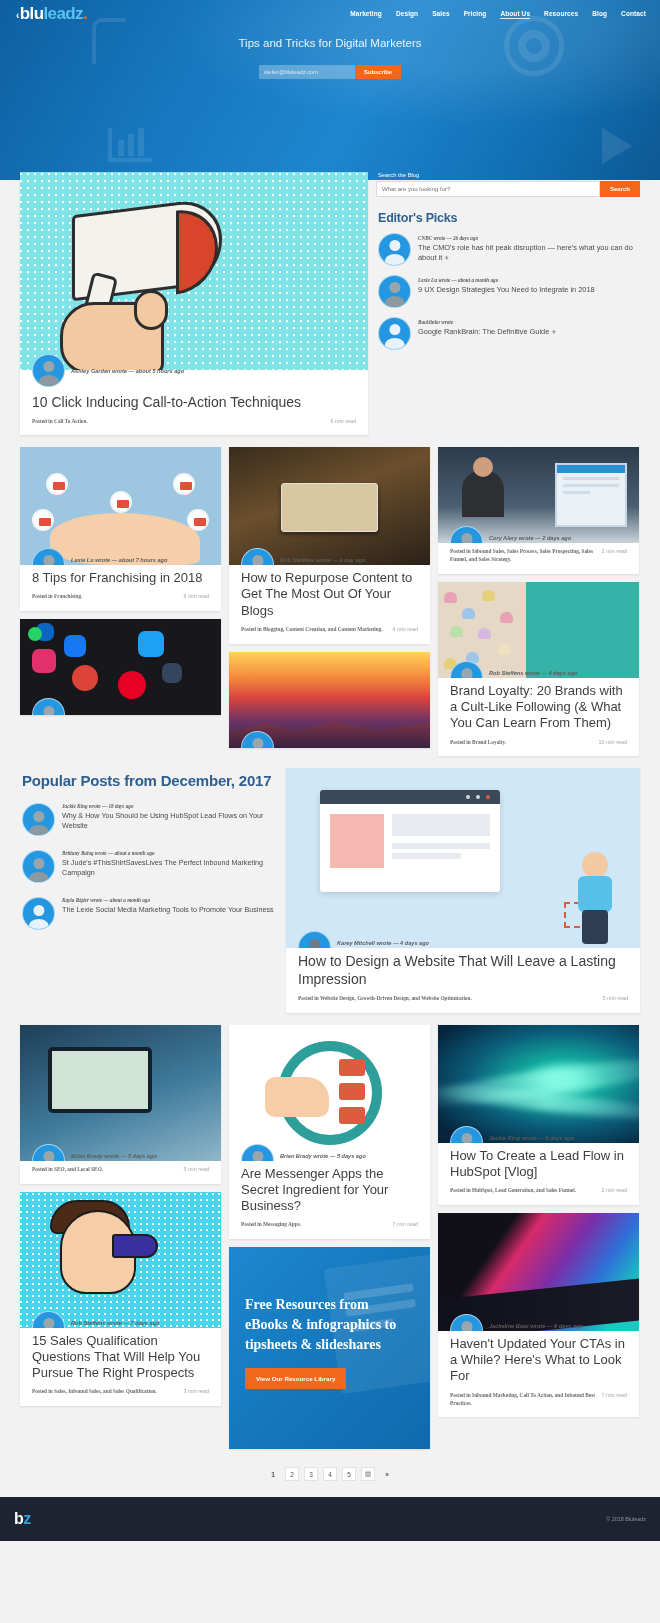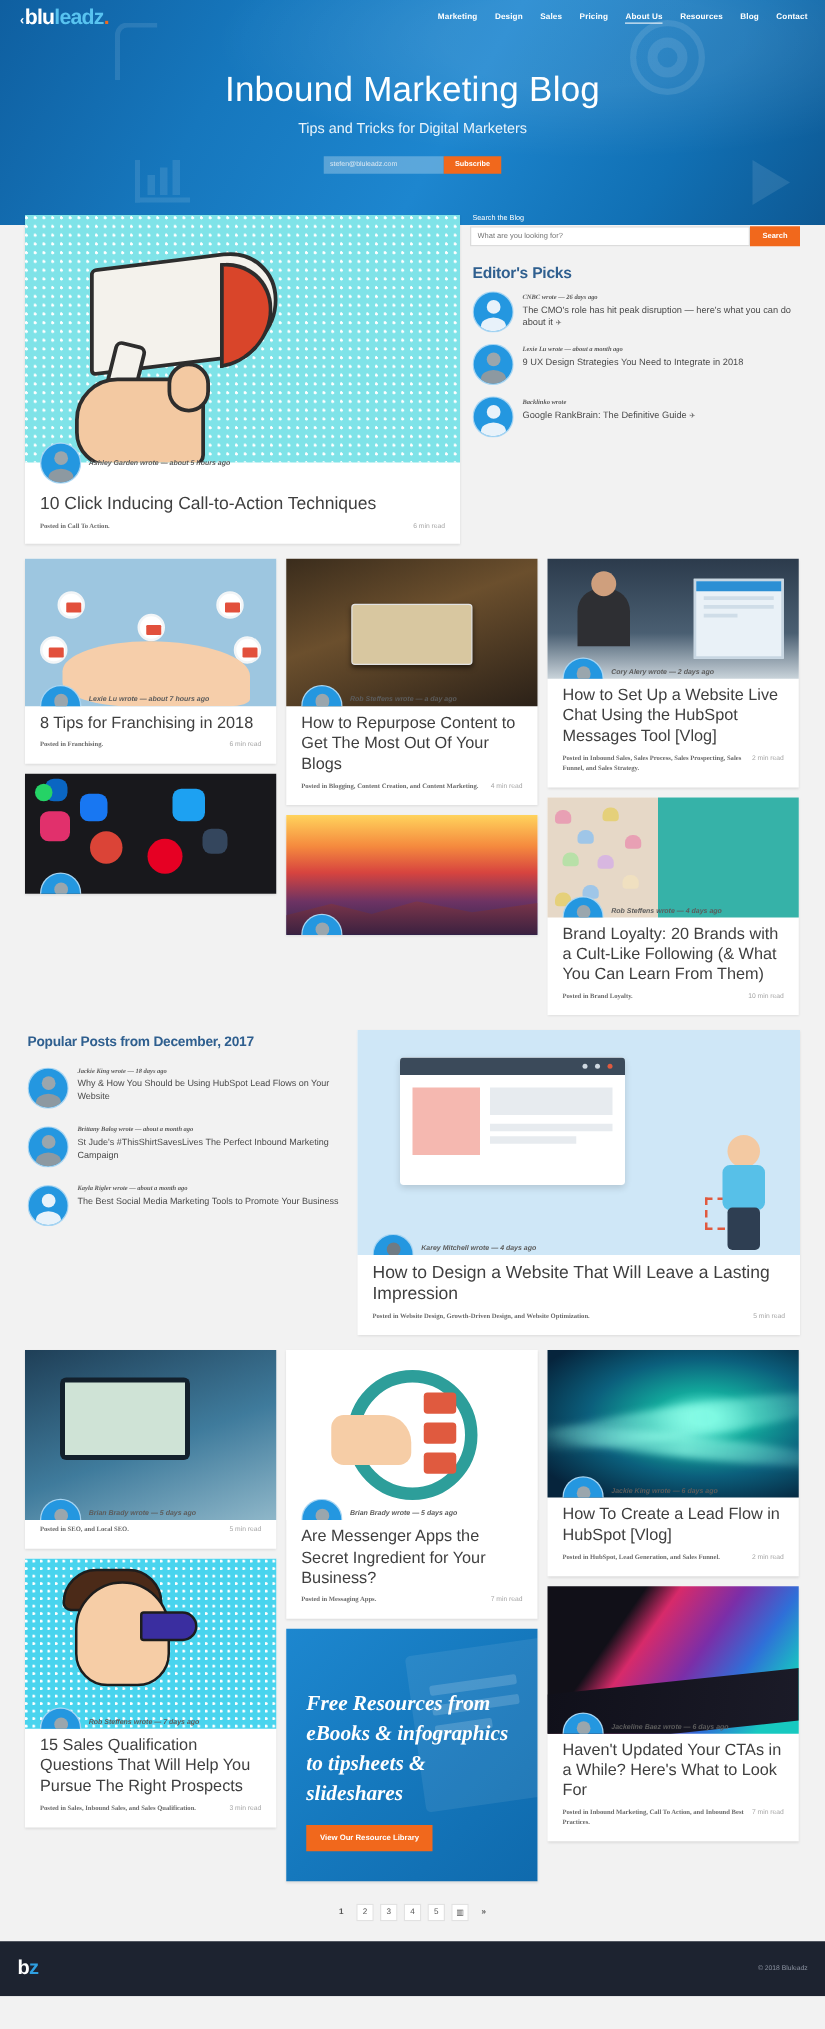--- a/index.html
+++ b/index.html
@@ -200,37 +200,37 @@
   .t-web .kid { position: absolute; right: 22px; bottom: 0; width: 44px; height: 96px; }
   .t-web .kid .hd { position: absolute; left: 8px; top: 0; width: 26px; height: 26px; border-radius: 50%; background: #f3c9a2; }
   .t-web .kid .tors { position: absolute; left: 4px; top: 24px; width: 34px; height: 36px; background: #57c0e8; border-radius: 6px; }
   .t-web .kid .legs { position: absolute; left: 8px; top: 58px; width: 26px; height: 34px; background: #2e3e52; border-radius: 4px; }
   .t-web .redbox { position: absolute; right: 40px; bottom: 20px; width: 36px; height: 26px;
     border: 2px dashed #e05a3f; }
 
   
   .pop-row { display: flex; gap: 8px; margin-top: 12px; align-items: flex-start; }
   .pop-left { width: 258px; padding: 4px 0 0 2px; }
-  .pop-h { font-size: 11px; color: #2f5f8f; font-weight: bold; margin-bottom: 9px; letter-spacing: -.2px; }
+  .pop-h { font-size: 15px; color: #2f5f8f; font-weight: bold; margin-bottom: 9px; letter-spacing: -.2px; }
   .pop-item { display: flex; gap: 7px; align-items: flex-start; margin-bottom: 9px; margin-top: 14px; }
   .pop-meta { font-size: 5.2px; color: #5a5a5a; font-weight: bold; font-style: italic; font-family: "Liberation Serif", serif; }
   .pop-title { font-size: 7.2px; color: #4a4a4a; line-height: 1.38; margin-top: 2px; }
   .pop-card { width: 354px; background: #fff; box-shadow: 0 1px 2px rgba(0,0,0,.09); }
   .pop-card .thumb { height: 180px; position: relative; overflow: hidden; }
 
   
   .cta-card {
     background: linear-gradient(135deg, #1d87cf 0%, #1578bd 50%, #0f6aad 100%);
     position: relative; overflow: hidden; min-height: 202px; padding: 48px 16px 16px 16px;
   }
   .cta-card .ghost { position: absolute; right: -14px; top: 14px; width: 112px; height: 126px;
     background: rgba(255,255,255,.08); border-radius: 4px; transform: rotate(-8deg); }
   .cta-card .ghost span { position: absolute; left: 16px; height: 8px; background: rgba(255,255,255,.16); border-radius: 2px; }
-  .cta-text { position: relative; color: #fff; font-family: "Liberation Serif", serif; font-style: italic;
-    font-size: 17px; line-height: 1.42; font-weight: bold; }
+  .cta-text { position: relative; color: #fff; font-family: "Liberation Serif", serif; 
+    font-size: 14px; line-height: 1.42; font-weight: bold; }
   .cta-btn { position: relative; display: inline-block; margin-top: 13px; background: #f1681c; color: #fff;
     font-size: 6.2px; font-weight: bold; padding: 7px 11px; cursor: pointer; border: none; font-family: "Liberation Sans", sans-serif; }
 
   
   .pager { display: flex; justify-content: center; align-items: center; gap: 5px; padding: 18px 0 16px; }
   .pg { min-width: 14px; height: 14px; display: flex; align-items: center; justify-content: center;
     font-size: 6.5px; color: #555; background: #fff; border: 1px solid #e2e2e2; cursor: pointer; }
   .pg.current { background: transparent; border-color: transparent; font-weight: bold; color: #555; }
 
   
@@ -267,21 +267,20 @@
         <a>Design</a>
         <a>Sales</a>
         <a>Pricing</a>
         <a class="active">About Us</a>
         <a>Resources</a>
         <a>Blog</a>
         <a>Contact</a>
       </nav>
     </div>
 
-    <h1 class="hero-title">Inbound Marketing Blog</h1>
     <div class="hero-sub">Tips and Tricks for Digital Marketers</div>
     <form class="sub-form">
       <input class="sub-input" placeholder="stefen@bluleadz.com" style="">
       <button class="sub-btn">Subscribe</button>
     </form>
   </div>
 </div>
 
 <div class="page">
   <div class="wrap">
@@ -444,21 +443,20 @@
               </div>
             <span class="avatar photo av-float">
                 <span class="head"></span>
               </span>
           </div>
           <div class="card-body">
             <div class="byline-row">
                 <span style="width:33px;flex:none;"></span>
                 <span class="byline">Cory Alery wrote — 2 days ago</span>
               </div>
-            <h3 class="card-title">How to Set Up a Website Live Chat Using the HubSpot Messages Tool [Vlog]</h3>
             <div class="card-foot">
               <span class="posted">Posted in Inbound Sales, Sales Process, Sales Prospecting, Sales Funnel, and Sales Strategy.</span>
               <span class="read">2 min read</span>
             </div>
           </div>
         </article>
 
         <article class="card">
           <div class="thumb short t-hearts">
             <span class="h" style="background:#e8a0b4;left:6px;top:10px;"></span>
@@ -513,21 +511,21 @@
             <div class="pop-title">St Jude's #ThisShirtSavesLives The Perfect Inbound Marketing Campaign</div>
           </div>
         </div>
         <div class="pop-item">
           <span class="avatar">
               <span class="head"></span>
               <span class="body"></span>
             </span>
           <div>
             <div class="pop-meta">Kayla Rigler wrote — about a month ago</div>
-            <div class="pop-title">The Best Social Media Marketing Tools to Promote Your Business</div>
+            <div class="pop-title">The Lexie Social Media Marketing Tools to Promote Your Business</div>
           </div>
         </div>
       </div>
 
       <article class="pop-card">
         <div class="thumb t-web">
           <div class="browser">
             <div class="tb"></div>
             <span class="dot" style="background:#e05a3f;right:10px;"></span>
             <span class="dot" style="background:#cfd8e0;right:20px;"></span>

